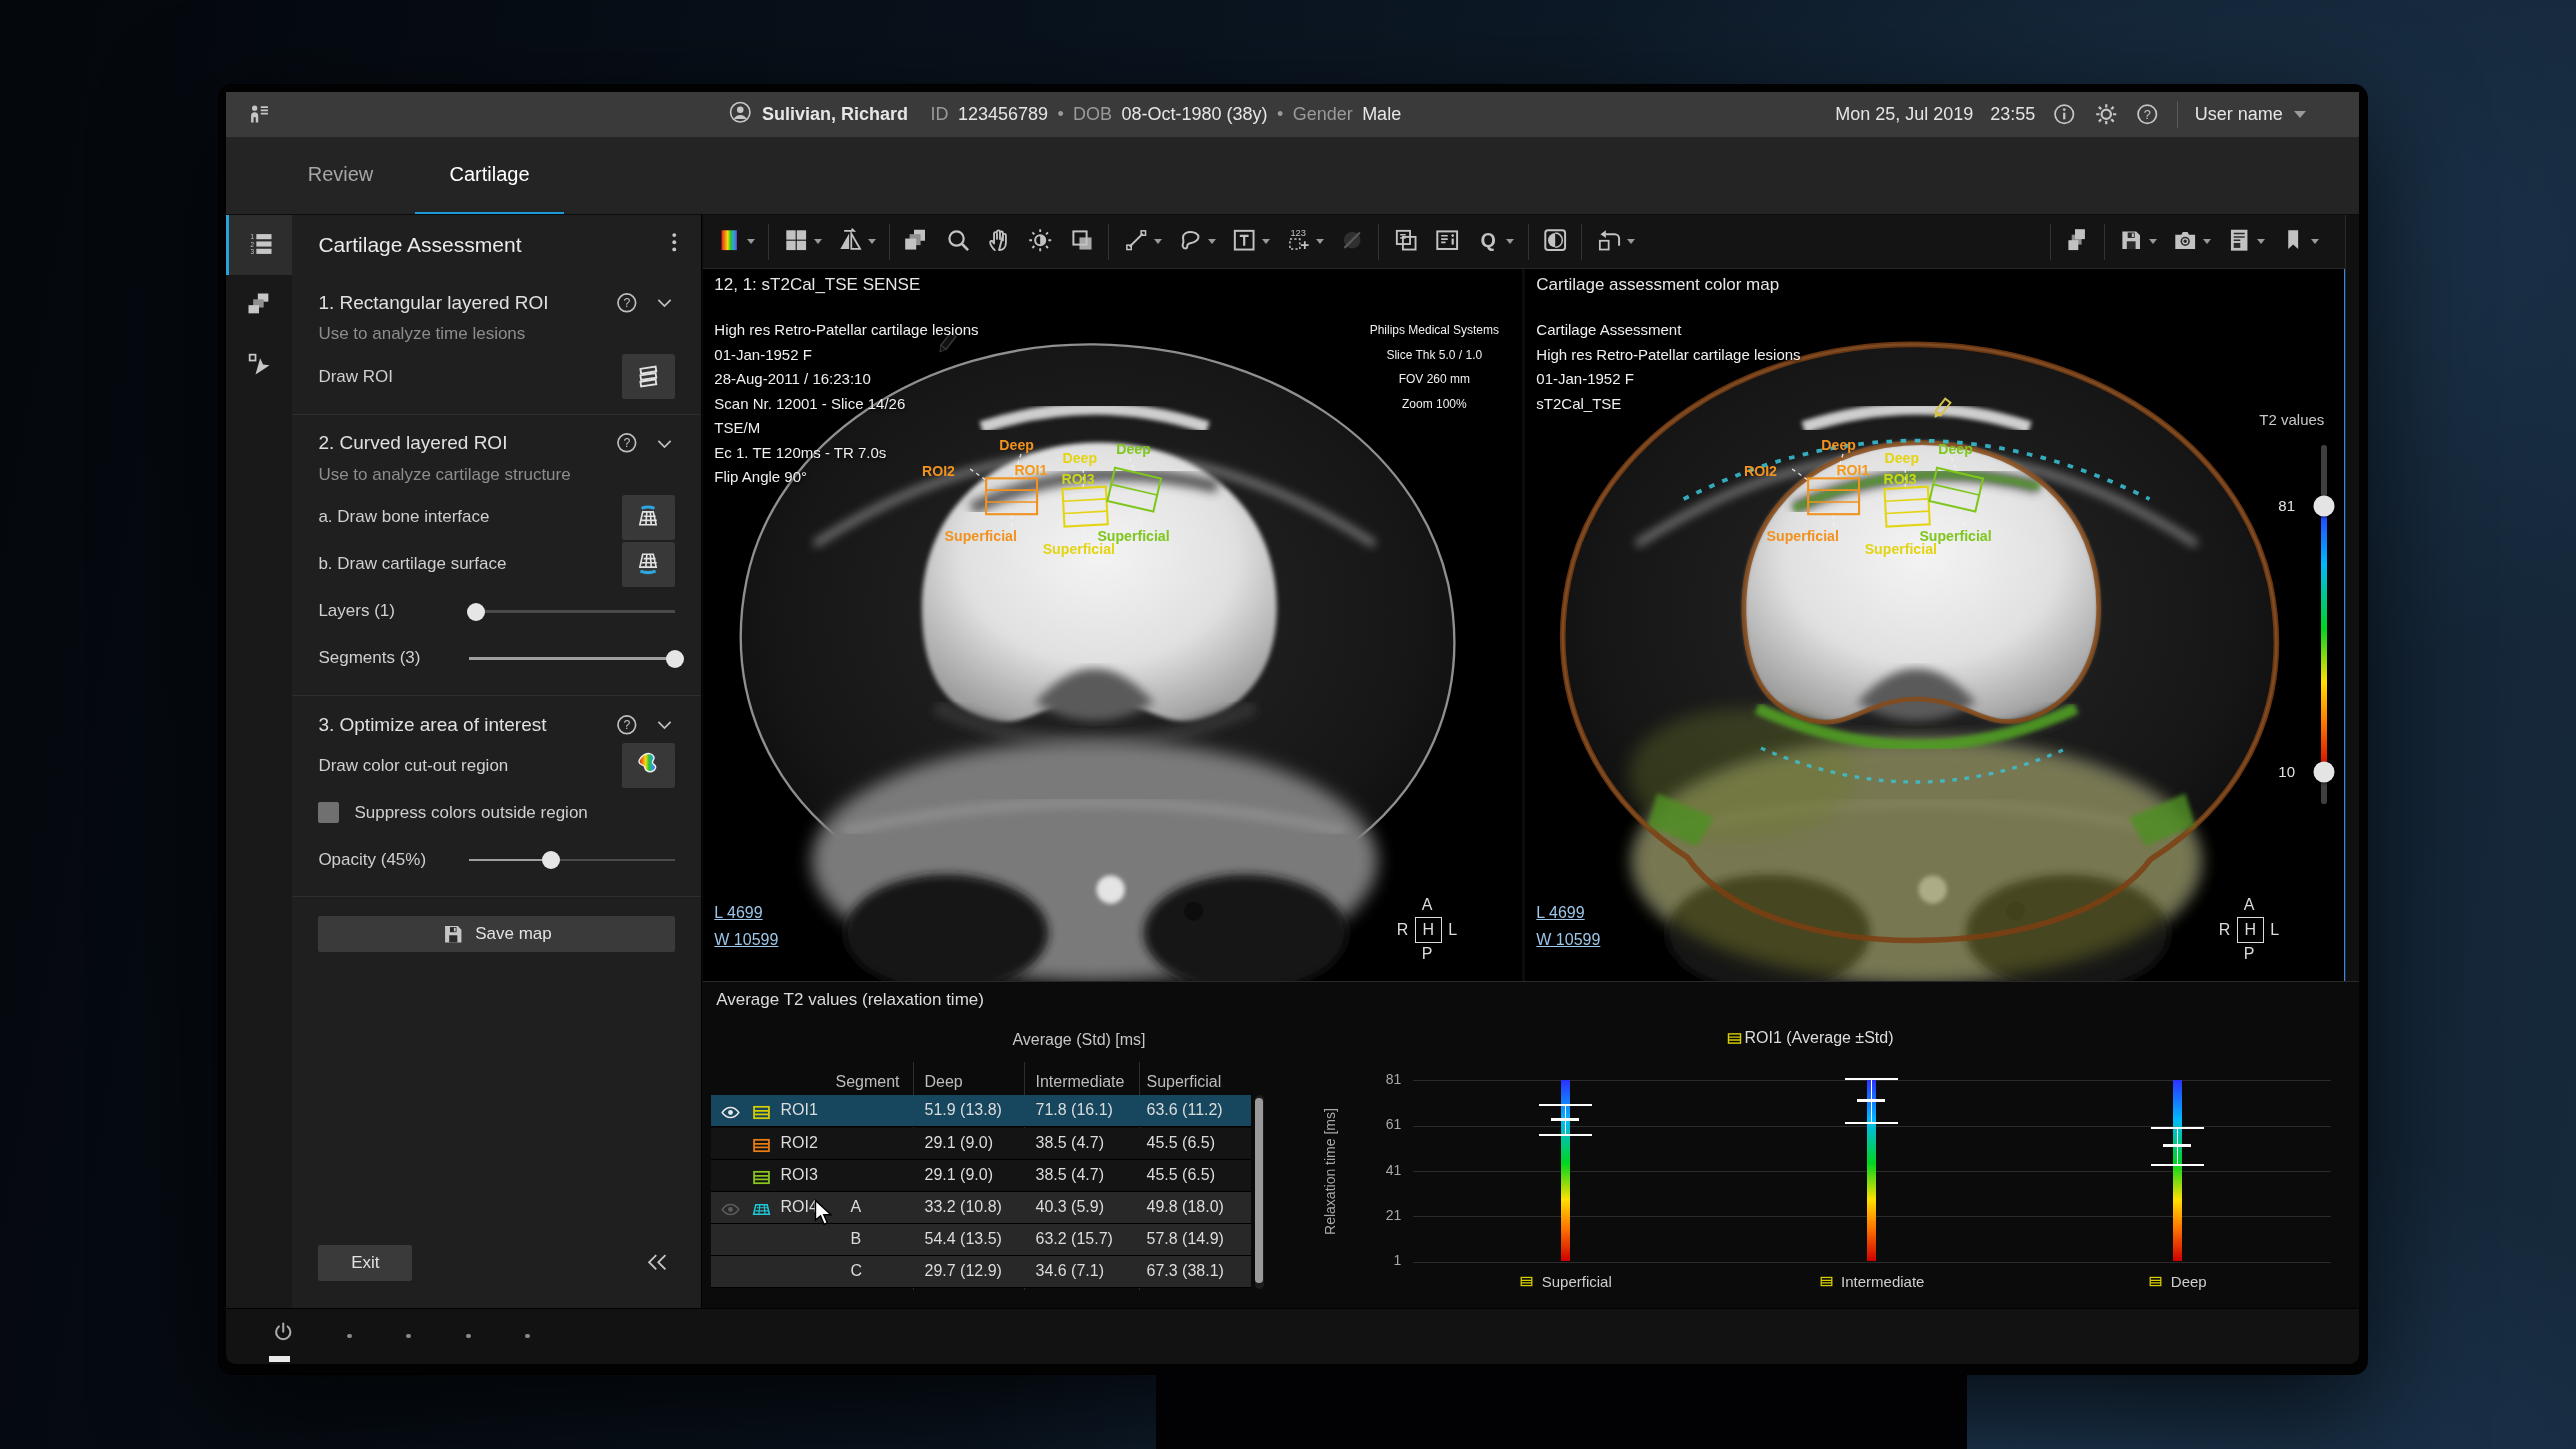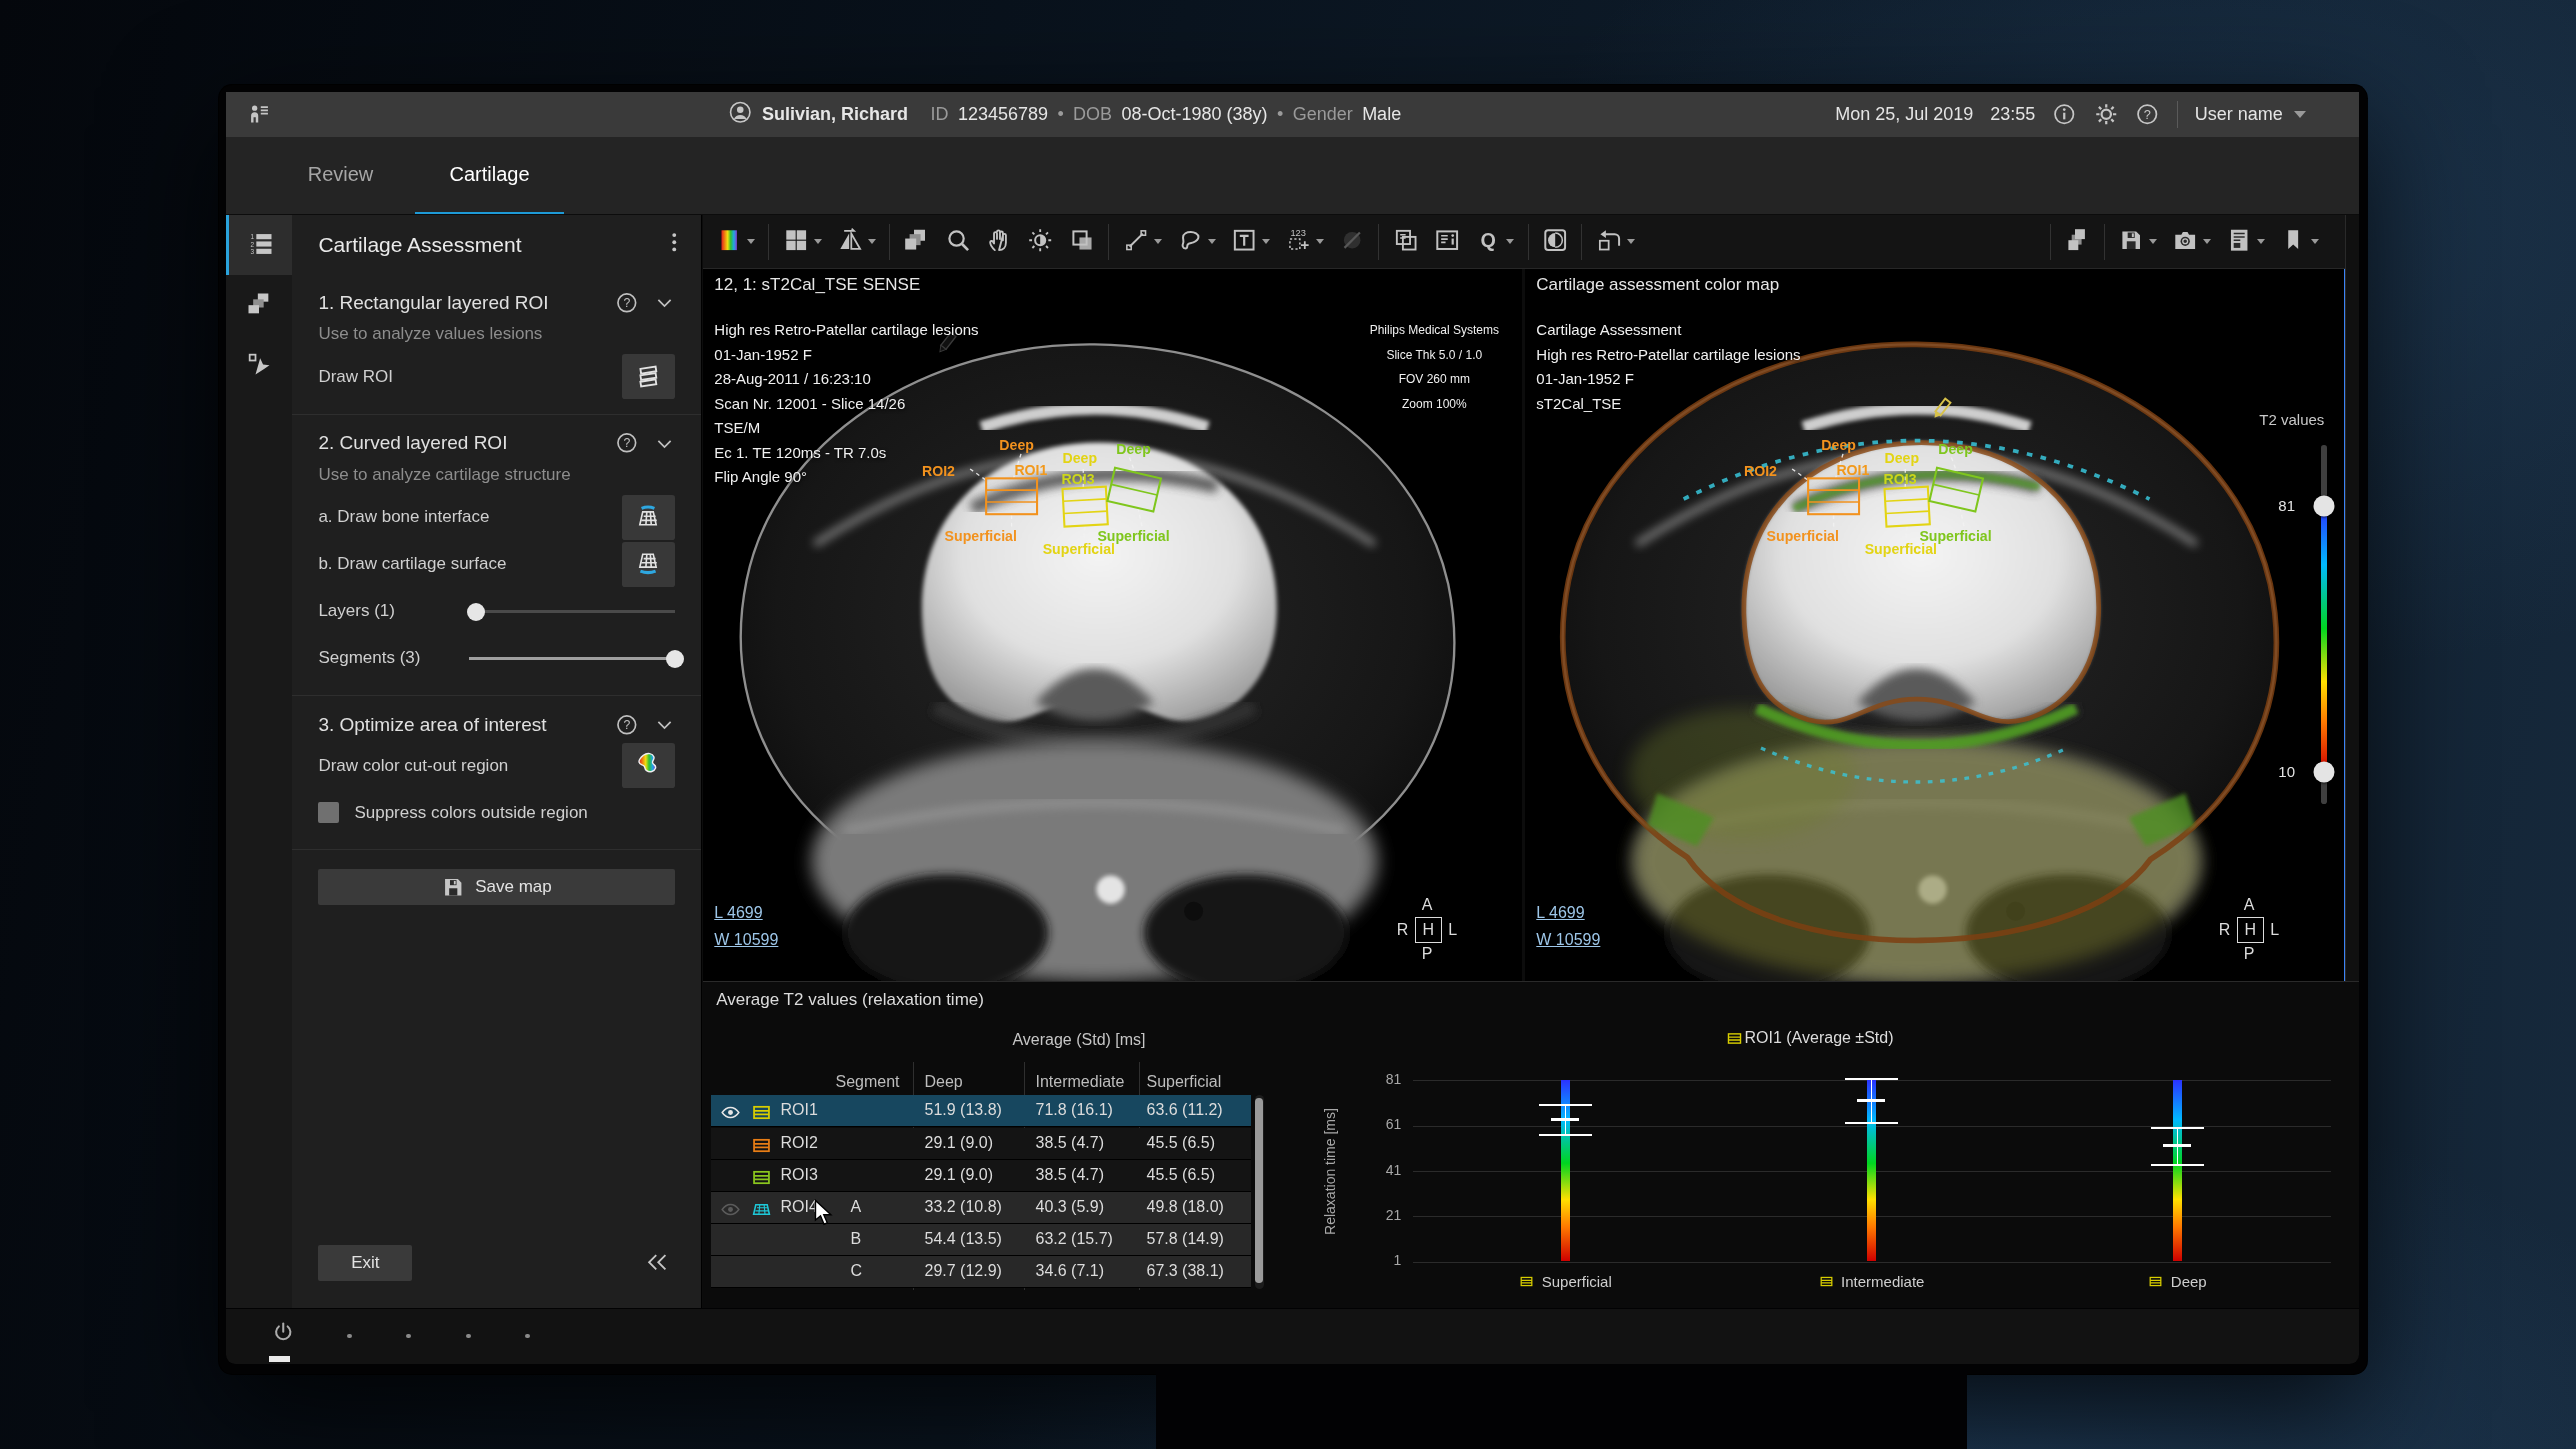--- a/index.html
+++ b/index.html
@@ -244,21 +244,21 @@
                 <circle cx="12" cy="12" r="9" fill="none" stroke="#c0c0c0" stroke-width="1.7"></circle>
                 <text x="12" y="16.4" text-anchor="middle" font-size="12.5" fill="#c0c0c0" font-family="sans-serif">?</text>
               </svg>
             </span>
     <span class="hbtn">
               <svg width="21" height="21" viewBox="0 0 24 24">
                 <path d="M5 9l7 7 7-7" fill="none" stroke="#c0c0c0" stroke-width="2"></path>
               </svg>
             </span>
           </div>
-          <div class="p-sub">Use to analyze values lesions</div>
+          <div class="p-sub">Use to analyze time lesions</div>
           <div class="p-row action">
             <span class="lbl">Draw ROI</span>
         <span class="tool-btn">
               <span><svg width="28" height="28" viewBox="0 0 24 24">
                   <g fill="none" stroke="#e2e2e2" stroke-width="1.6">
                     <path d="M5.5 6.8l13-2 .6 4-13 2z"></path>
                     <path d="M5.5 12.3l13-2 .6 4-13 2z"></path>
                     <path d="M5.5 17.8l13-2 .6 4-13 2z"></path>
                   </g>
                 </svg></span>
@@ -351,20 +351,28 @@
                       <stop offset="1" stop-color="#8040d0"></stop>
                     </linearGradient>
                   </defs>
                   <path d="M8 4.5c3.5-2.5 8-1.5 9 1.2 1 2.6-1.8 3.4-1 5.4s3.4 1.8 2.4 4.6-4.8 3.8-7.6 2c-2.4-1.5-.8-3.4-2.6-4.4-1.6-.9-3.7-.8-3.9-3.2-.2-2.2 1.8-4 3.7-5.6z" fill="url(#rbw1)" stroke="#f0f0f0" stroke-width="1.2"></path>
                 </svg></span>
             </span>
           </div>
           <div class="p-row">
             <span class="p-check"></span>
         <span class="p-chklbl">Suppress colors outside region</span>
+          </div>
+          <div class="p-row">
+            <span class="lbl">Opacity (45%)</span>
+        <span class="p-slider">
+          <span class="track"></span>
+          <span class="fill" style="width:40%;"></span>
+          <span class="thumb" style="left:40%;"></span>
+        </span>
           </div>
         </div>
       </div>
     <div class="save-wrap">
       <button class="btn save-btn">
         <span style="display:flex;">
             <svg width="24.5" height="24.5" viewBox="0 0 24 24">
               <path d="M4 4h12.5L20 7.5V20H4z" fill="#c6c6c6"></path>
               <rect x="8" y="13" width="8" height="7" fill="#2a2a2a"></rect>
               <rect x="8.8" y="5" width="6.4" height="5" fill="#2a2a2a"></rect>

